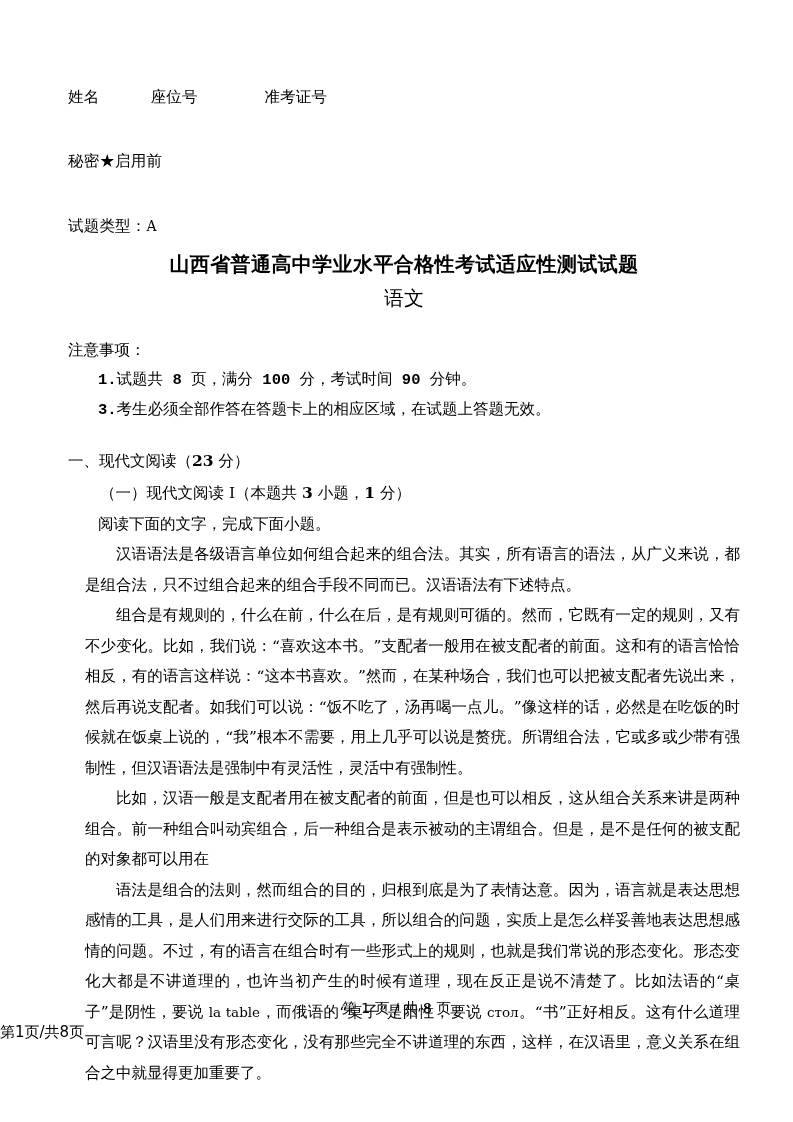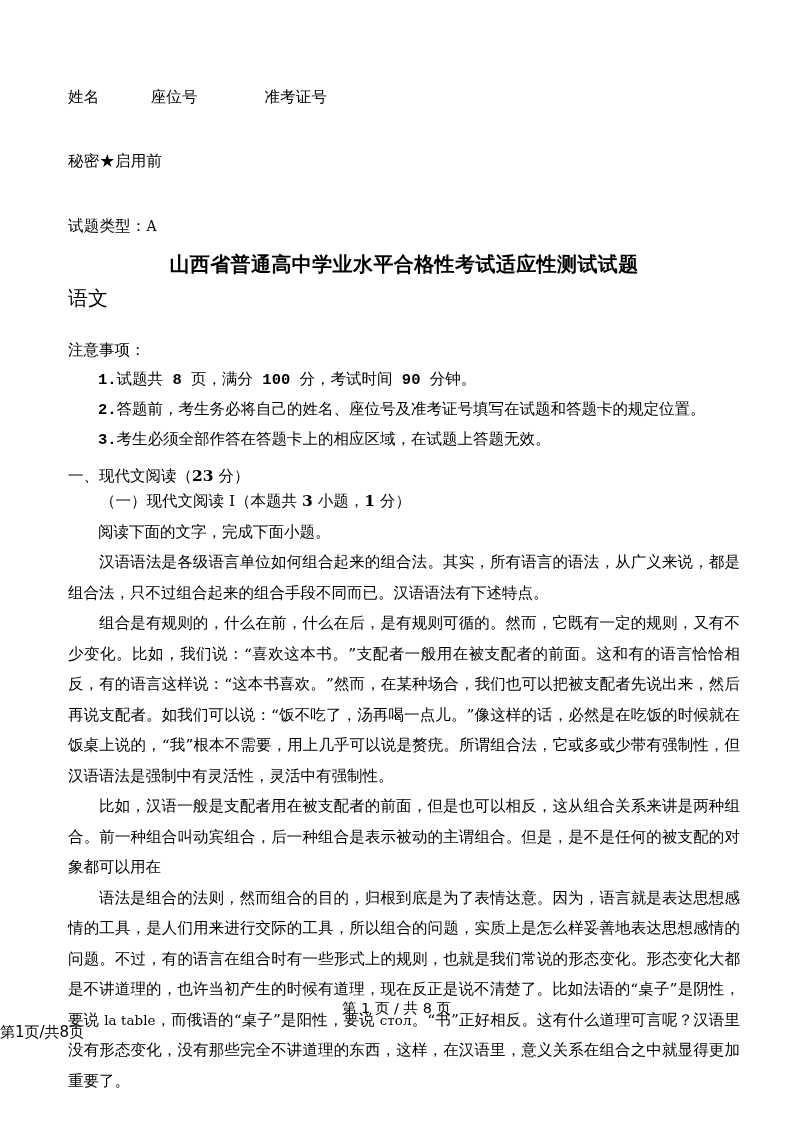--- a/index.html
+++ b/index.html
@@ -49,20 +49,21 @@
   .doc-title {
     text-align: center;
     font-size: 20px;
     font-weight: bold;
     letter-spacing: 0.4px;
     margin-top: 8px;
     margin-bottom: 2px;
     line-height: 32px;
   }
   .doc-subtitle {
+    text-align: center;
     font-size: 20px;
     font-weight: normal;
     line-height: 32px;
     margin-bottom: 22px;
   }
 
   
   .notice-title {
     font-size: 15.5px;
     line-height: 29px;
@@ -72,22 +73,22 @@
     font-size: 15.5px;
     line-height: 30px;
     text-indent: 30px;
     font-family: Liberation Mono, monospace;
   }
   .notice-item b { font-weight: bold; }
 
   
   .section-heading {
     font-size: 15.5px;
-    line-height: 18px;
-    margin-top: 12px;
+    line-height: 31px;
+    margin-top: 20px;
   }
   .section-heading b { font-weight: bold; }
   .subsection-heading {
     font-size: 15.5px;
     line-height: 31px;
     text-indent: 32px;
   }
   .subsection-heading b { font-weight: bold; }
   .instruction {
     font-size: 15.5px;
@@ -96,20 +97,21 @@
   }
 
   
   .para {
     font-size: 15.5px;
     line-height: 30.5px;
     text-indent: 31px;
     text-align: justify;
     text-justify: inter-ideograph;
     letter-spacing: 0px;
+    margin-left: 17px;
   }
   .para .latin {
     font-family: "DejaVu Serif", "Liberation Serif", serif;
     font-size: 13.5px;
   }
 
   
   .footer-inline {
     position: absolute;
     left: 0;
@@ -140,21 +142,20 @@
     <div class="id-line">姓名          座位号             准考证号</div>
     <div class="secret-line">秘密★启用前</div>
     <div class="type-line"><span>试题类型：</span><span class="latin">A</span></div>
 
     <div class="doc-title">山西省普通高中学业水平合格性考试适应性测试试题</div>
     <div class="doc-subtitle">语文</div>
 
     <div class="notice-title">注意事项：</div>
     <div id="notice-list">
         <div class="notice-item"><b>1.</b><span>试题共 </span><b>8</b><span> 页，满分 </span><b>100</b><span> 分，考试时间 </span><b>90</b><span> 分钟。</span></div>
-        <div class="notice-item"><b>2.</b><span>答题前，考生务必将自己的姓名、座位号及准考证号填写在试题和答题卡的规定位置。</span></div>
         <div class="notice-item"><b>3.</b><span>考生必须全部作答在答题卡上的相应区域，在试题上答题无效。</span></div>
       </div>
 
     <div class="section-heading" id="section-one"><span>一、现代文阅读（</span><b>23</b><span> 分）</span></div>
     <div class="subsection-heading" id="subsection-one"><span>（一）现代文阅读 I（本题共 </span><b>3</b><span> 小题，</span><b>1</b><span> 分）</span></div>
     <div class="instruction">阅读下面的文字，完成下面小题。</div>
 
     <div id="passage-body">
         <div class="para">汉语语法是各级语言单位如何组合起来的组合法。其实，所有语言的语法，从广义来说，都是组合法，只不过组合起来的组合手段不同而已。汉语语法有下述特点。</div>
         <div class="para">组合是有规则的，什么在前，什么在后，是有规则可循的。然而，它既有一定的规则，又有不少变化。比如，我们说：“喜欢这本书。”支配者一般用在被支配者的前面。这和有的语言恰恰相反，有的语言这样说：“这本书喜欢。”然而，在某种场合，我们也可以把被支配者先说出来，然后再说支配者。如我们可以说：“饭不吃了，汤再喝一点儿。”像这样的话，必然是在吃饭的时候就在饭桌上说的，“我”根本不需要，用上几乎可以说是赘疣。所谓组合法，它或多或少带有强制性，但汉语语法是强制中有灵活性，灵活中有强制性。</div>

